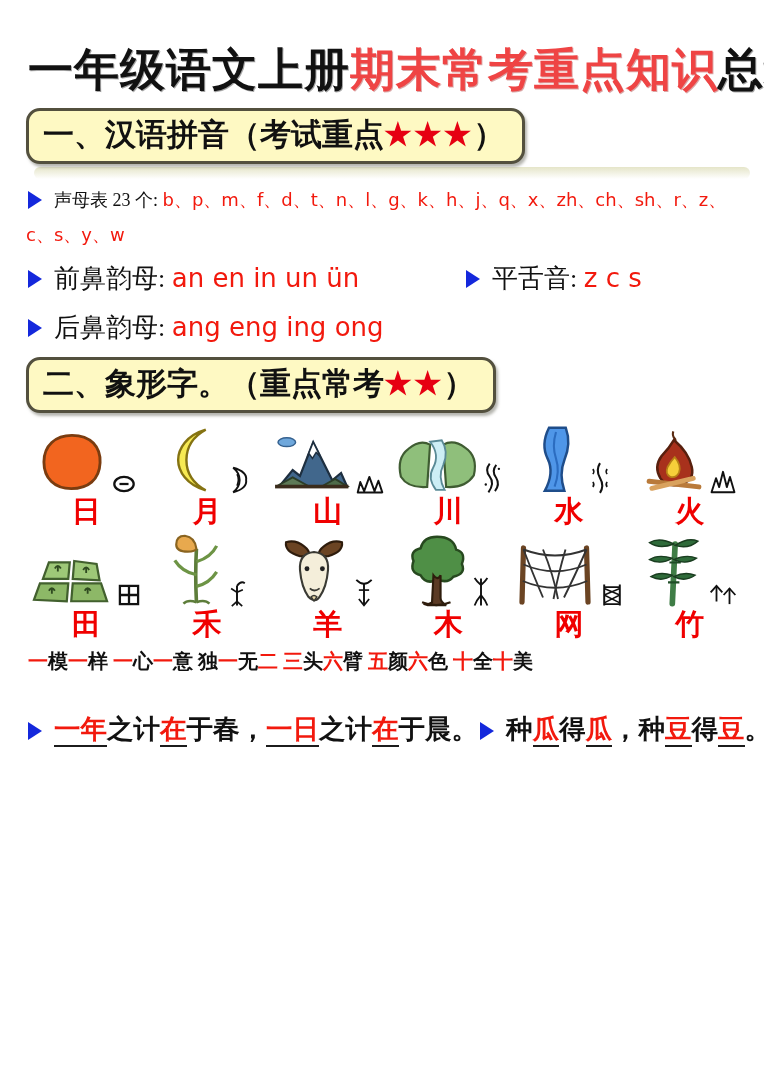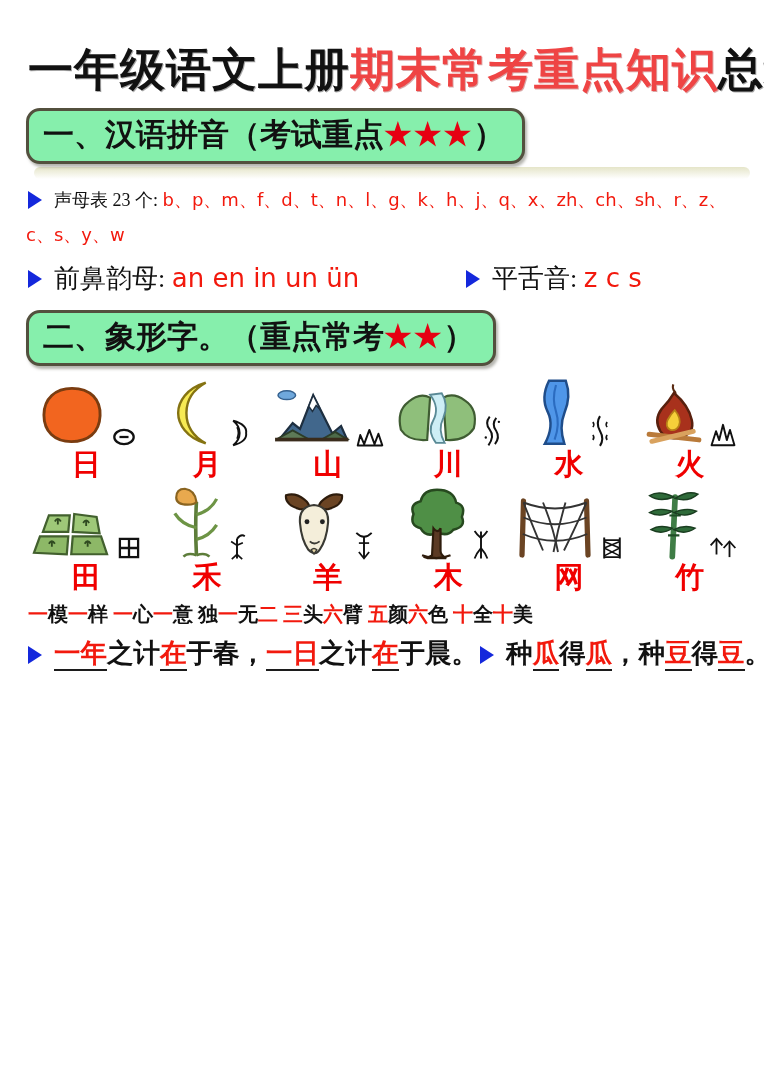--- a/index.html
+++ b/index.html
@@ -15,21 +15,21 @@
     font-size:45px;font-weight:900;letter-spacing:1px;
     margin:30px 0 8px 2px;white-space:nowrap;
     font-family:"Liberation Serif","DejaVu Serif",serif;
     text-shadow:1px 1px 0 rgba(0,0,0,.35);
   }
   .doc-title .red{color:#ef4444;text-shadow:1px 1px 0 rgba(150,0,0,.35);}
 
   
   .banner-wrap{display:block;margin:6px 0 2px 0;}
   .banner{
-    display:inline-block;background:#86efac;
+    display:inline-block;background:#fef9c3;
     border:3px solid #53503e;border-radius:14px;
     padding:3px 18px 5px 14px;
     font-size:31px;font-weight:900;white-space:nowrap;
     font-family:"Liberation Serif","DejaVu Serif",serif;
     box-shadow:2px 3px 3px rgba(120,120,110,.55);
   }
   .banner .stars{color:#e60012;font-size:31px;letter-spacing:2px;}
   .reflect{
     height:12px;margin:3px 0 4px 8px;border-radius:8px;
     background:linear-gradient(to bottom,rgba(190,190,120,.40),rgba(255,255,255,0));
@@ -60,21 +60,21 @@
     color:#f00000;font-size:29px;font-weight:700;line-height:1.1;margin-top:1px;
     font-family:"Liberation Serif","DejaVu Serif",serif;
   }
 
   
   .idiom-line{
     font-size:20px;line-height:1.45;margin:6px 0 4px 2px;white-space:nowrap;
     font-family:"Liberation Serif","DejaVu Serif",serif;font-weight:600;
   }
   .prov-row{display:flex;align-items:baseline;margin:3px 0;}
-  .prov-row .left{width:462px;}
+  .prov-row .left{width:462px;margin-top:29px;}
   .prov-item{
     font-size:26.5px;line-height:1.55;white-space:nowrap;
     font-family:"Liberation Serif","DejaVu Serif",serif;font-weight:600;
   }
   .red{color:#f2190d;}
   .u{border-bottom:2.5px solid #1c1c1c;padding-bottom:1px;}
 
   svg{display:block;}
 </style>
 </head>
@@ -99,20 +99,23 @@
 
   <div class="pair-row">
     <div class="item left">
       <span class="tri"></span><span class="label">前鼻韵母: </span><span class="content">an en in un ün</span>
     </div>
     <div class="item">
       <span class="tri"></span><span class="label">平舌音: </span><span class="content">z c s</span>
     </div>
   </div>
   <div class="pair-row">
+    <div class="item left">
+      <span class="tri"></span><span class="label">后鼻韵母: </span><span class="content">ang eng ing ong</span>
+    </div>
   </div>
 
   <div class="banner-wrap">
     <div class="banner">
       <span>二、象形字。（重点常考</span><span class="stars">★★</span><span>）</span>
     </div>
   </div>
 
   <div class="picto-grid" id="picto-grid">
       <div class="picto-cell">

